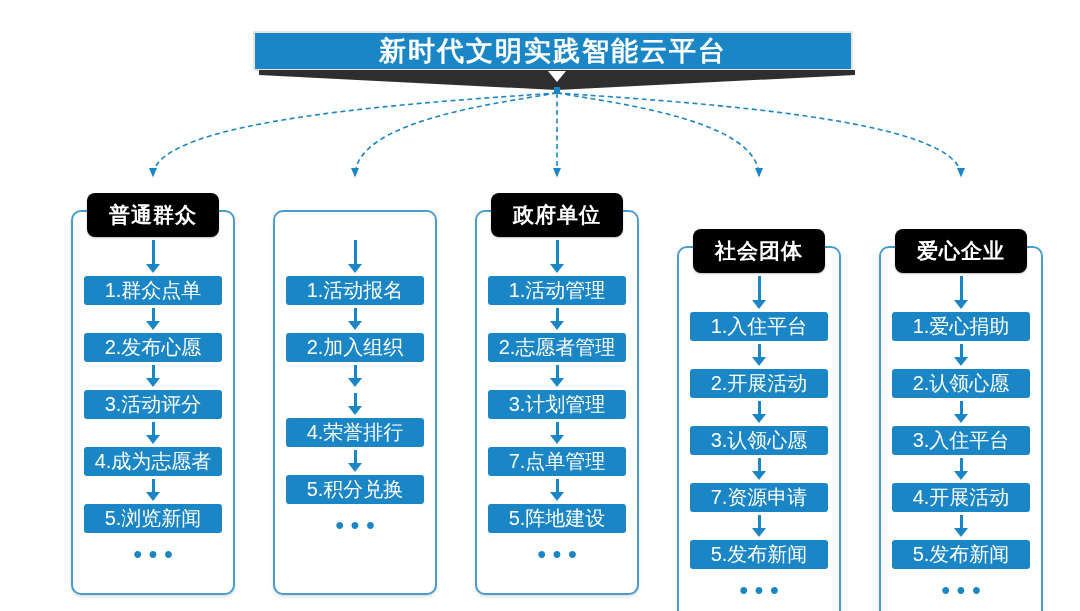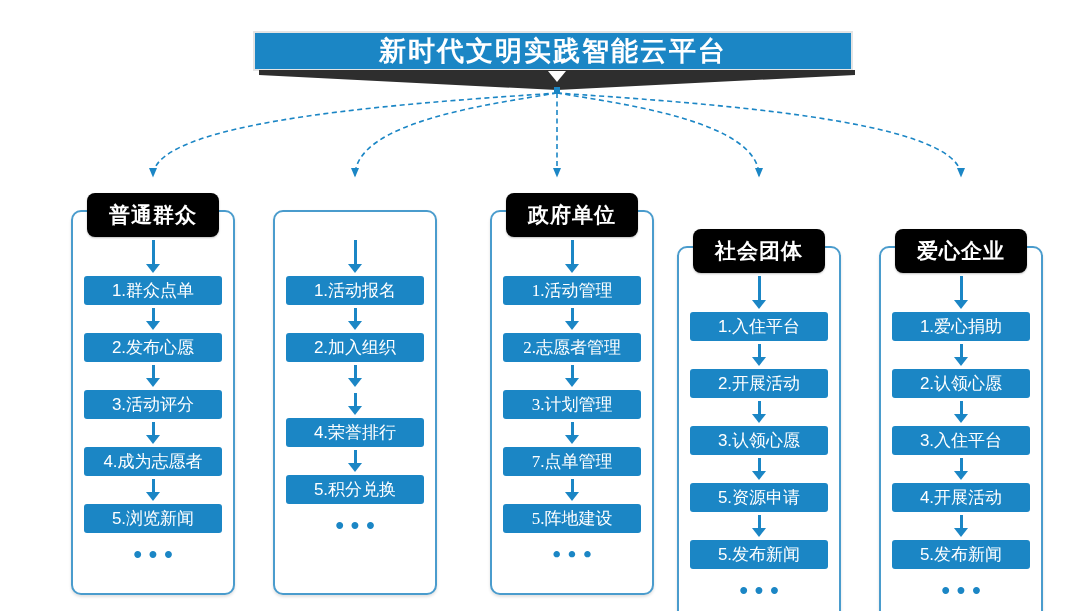--- a/index.html
+++ b/index.html
@@ -20,21 +20,21 @@
 
   
   svg.connectors { position:absolute; left:0; top:0; pointer-events:none; }
 
   
   .column {
     position:absolute; top:210px; width:164px; height:385px;
     border:2px solid #4a9ccd; border-radius:10px; background:#ffffff;
     box-shadow:0 2px 3px rgba(0,0,0,.12);
   }
-  .col-1 { left:71px; }  .col-2 { left:273px; }  .col-3 { left:490px;font-family:Liberation Serif, serif; }
+  .col-1 { left:71px; }  .col-2 { left:273px; }  .col-3 { left:475px; }
   .col-4 { left:677px;margin-top:36px; } .col-5 { left:879px;margin-top:36px; }
 
   .col-header {
     position:absolute; top:-19px; left:50%; transform:translateX(-50%);
     width:132px; height:44px; background:#000000; border-radius:8px;
     color:#ffffff; font-size:21px; font-weight:bold; letter-spacing:1px;
     display:flex; align-items:center; justify-content:center;
     box-shadow:0 1px 2px rgba(0,0,0,.25); white-space:nowrap; z-index:2;
   }
 
@@ -45,21 +45,21 @@
   .arrow .stem { width:3px; height:13px; background:#1b86c5; }
   .arrow.lg .stem { height:24px; }
   .arrow .head {
     width:0; height:0;
     border-left:7px solid transparent; border-right:7px solid transparent;
     border-top:9px solid #1b86c5;
   }
 
   .item {
     width:138px; height:29px; background:#1b86c5; border-radius:3px;
-    color:#ffffff; font-size:17px;
+    color:#ffffff; font-size:20px;
     display:flex; align-items:center; justify-content:center; white-space:nowrap;
   }
 
   .more {
     margin-top:9px; color:#1b86c5; font-size:24px; font-weight:bold;
     letter-spacing:7px; padding-left:7px; line-height:1;
   }
 </style>
 </head>
 <body>
@@ -197,21 +197,21 @@
       <div class="item">2.开展活动</div>
       <div class="arrow">
           <i class="stem"></i>
           <i class="head"></i>
         </div>
       <div class="item">3.认领心愿</div>
       <div class="arrow">
           <i class="stem"></i>
           <i class="head"></i>
         </div>
-      <div class="item">5.资源申请</div>
+      <div class="item">7.资源申请</div>
       <div class="arrow">
           <i class="stem"></i>
           <i class="head"></i>
         </div>
       <div class="item">5.发布新闻</div>
       <div class="more">•••</div>
     </div>
   </div>
 
   <div class="column col-5">

